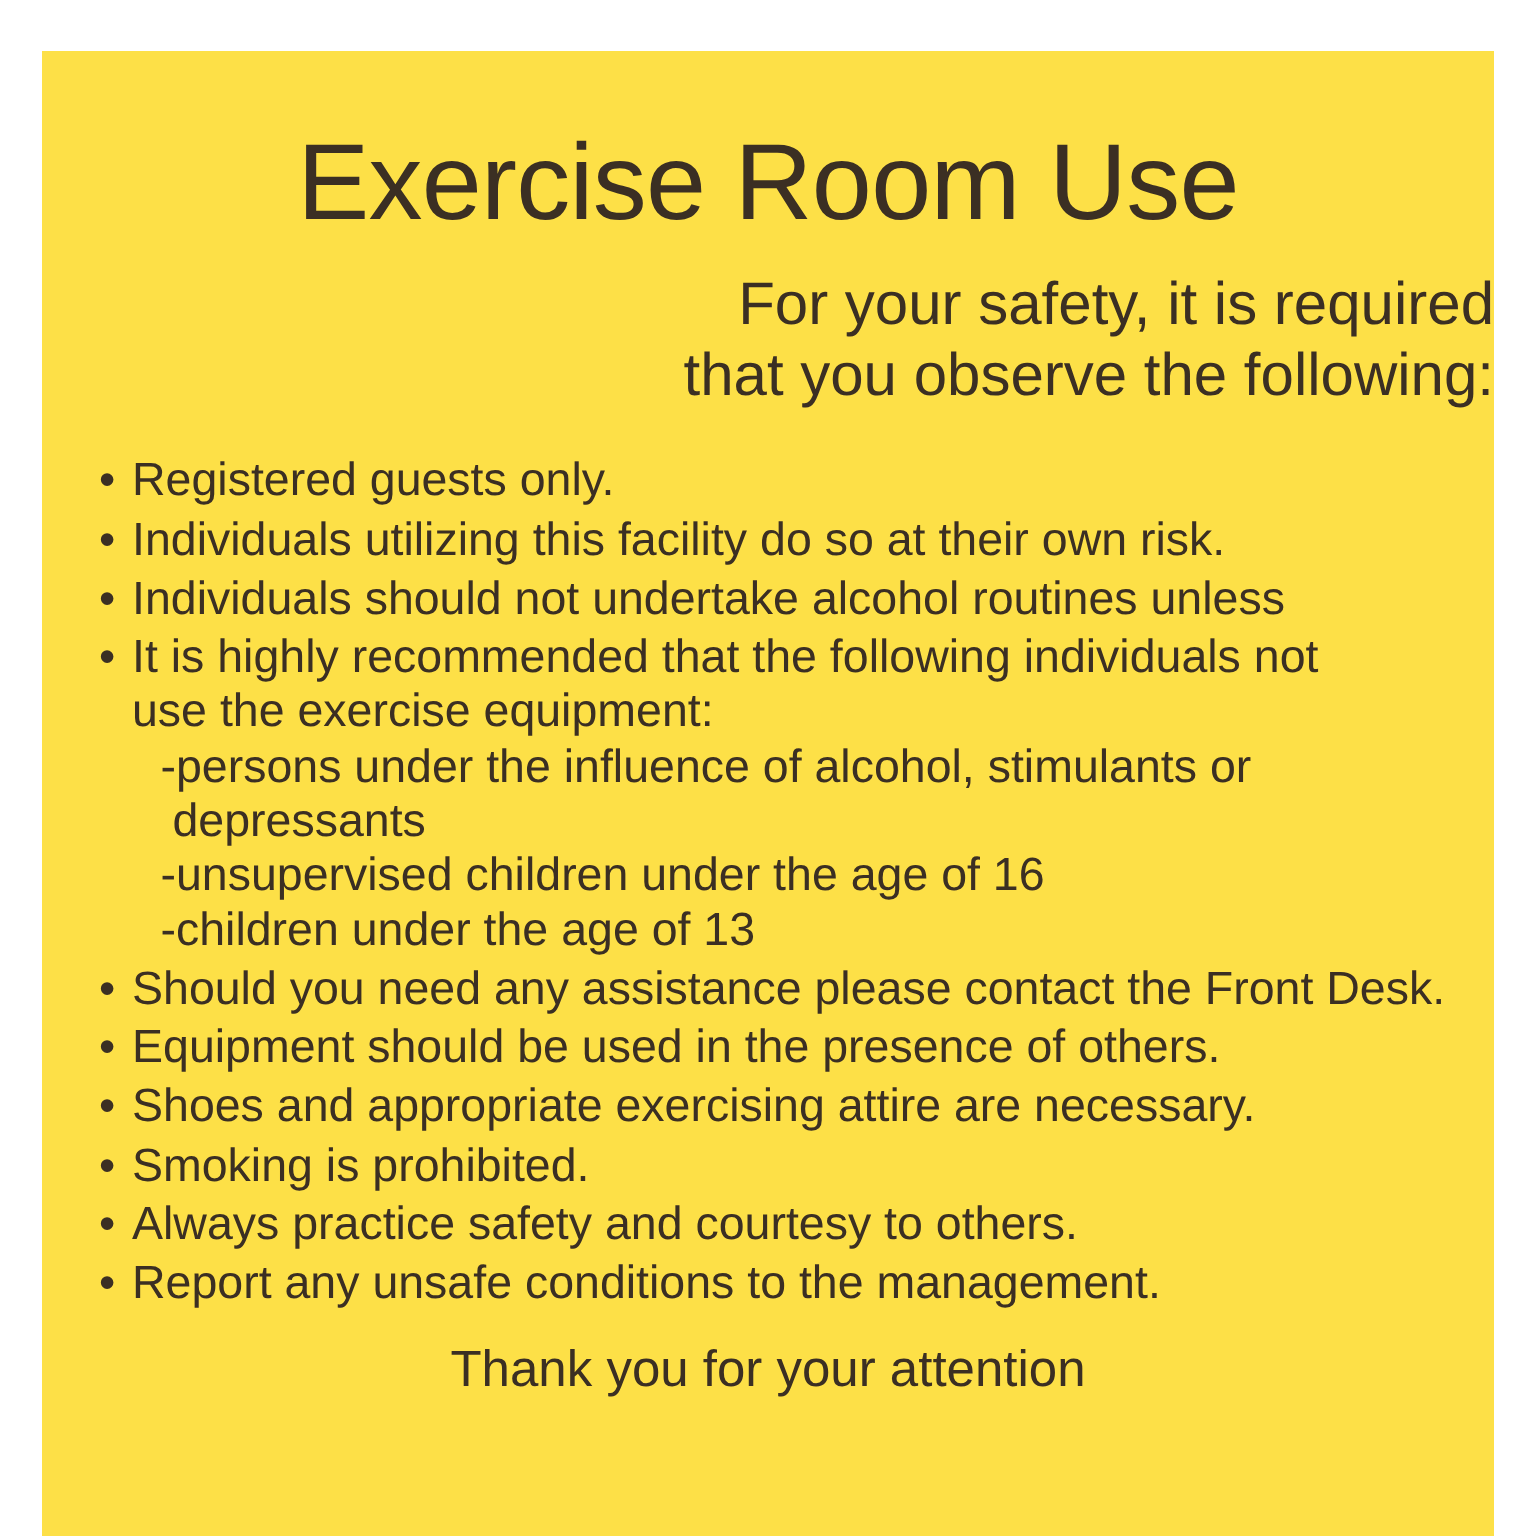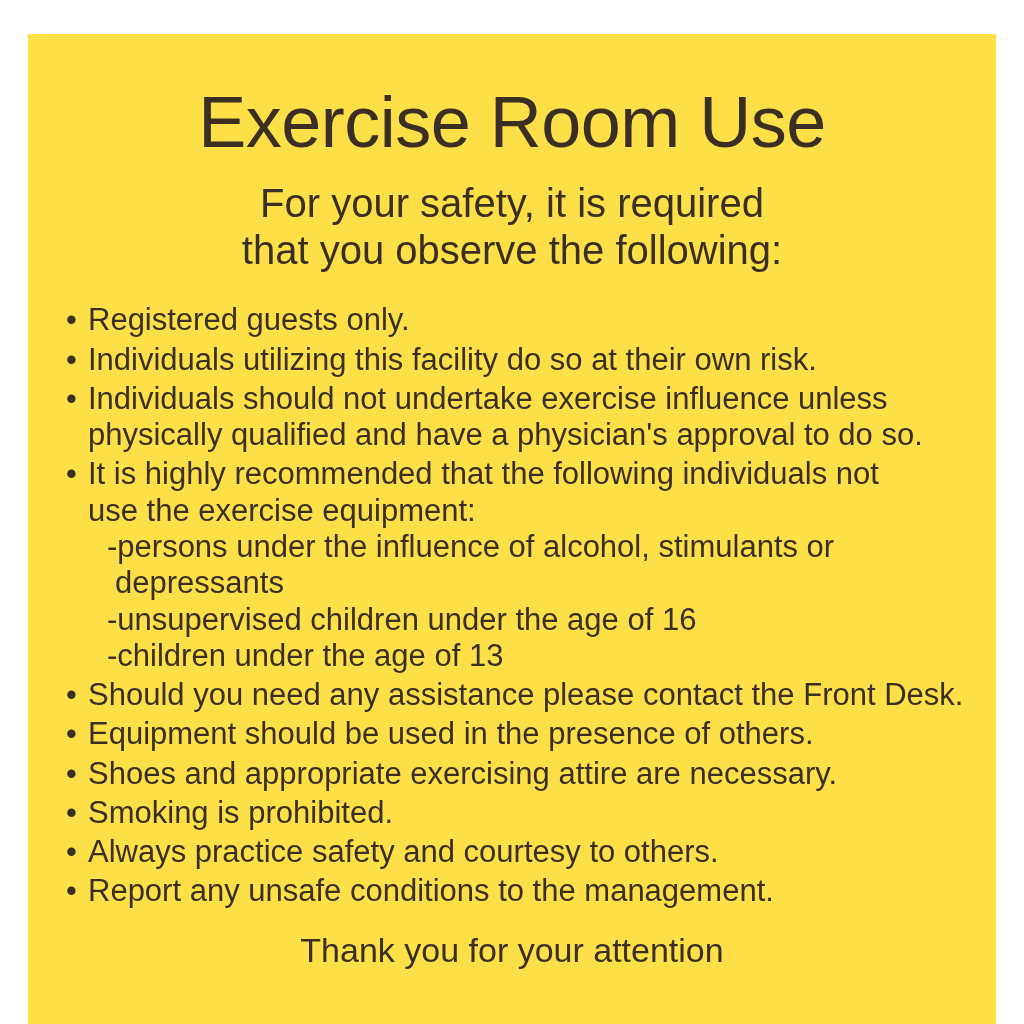--- a/index.html
+++ b/index.html
@@ -26,21 +26,21 @@
   #title {
     text-align: center;
     font-size: 72px;
     font-weight: normal;
     letter-spacing: -0.5px;
     line-height: 1.0;
     margin: 52px 0 0 0;
     color: #3b2f23;
   }
   #subtitle {
-    text-align: center;
+    text-align: right;
     font-size: 40px;
     line-height: 1.18;
     margin-top: 22px;
     color: #3b2f23;
   }
   #subtitle .sub-line {
     display: block;
   }
   #bullets {
     margin: 28px 0 0 0;
@@ -103,22 +103,21 @@
     </div>
 
     <div class="bullet-row">
       <span class="bullet-dot">•</span>
       <span class="bullet-text">Individuals utilizing this facility do so at their own risk.</span>
     </div>
 
     <div class="bullet-row">
       <span class="bullet-dot">•</span>
       <span class="bullet-text">
-        <span class="cont">Individuals should not undertake exercise influence unless</span>
-        <span class="cont">physically qualified and have a physician's approval to do so.</span>
+        <span class="cont">Individuals should not undertake alcohol routines unless</span>
       </span>
     </div>
 
     <div class="bullet-row">
       <span class="bullet-dot">•</span>
       <span class="bullet-text">
         <span class="cont">It is highly recommended that the following individuals not</span>
         <span class="cont">use the exercise equipment:</span>
         <span class="sub-item">
           <span>-persons under the influence of alcohol, stimulants or</span>

